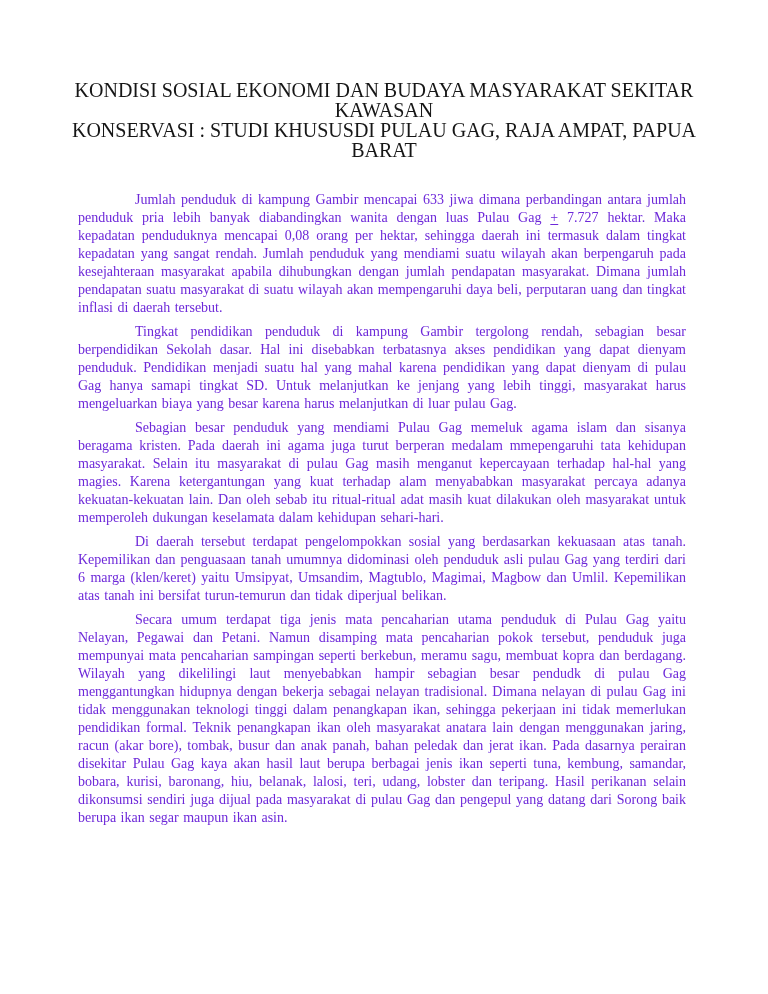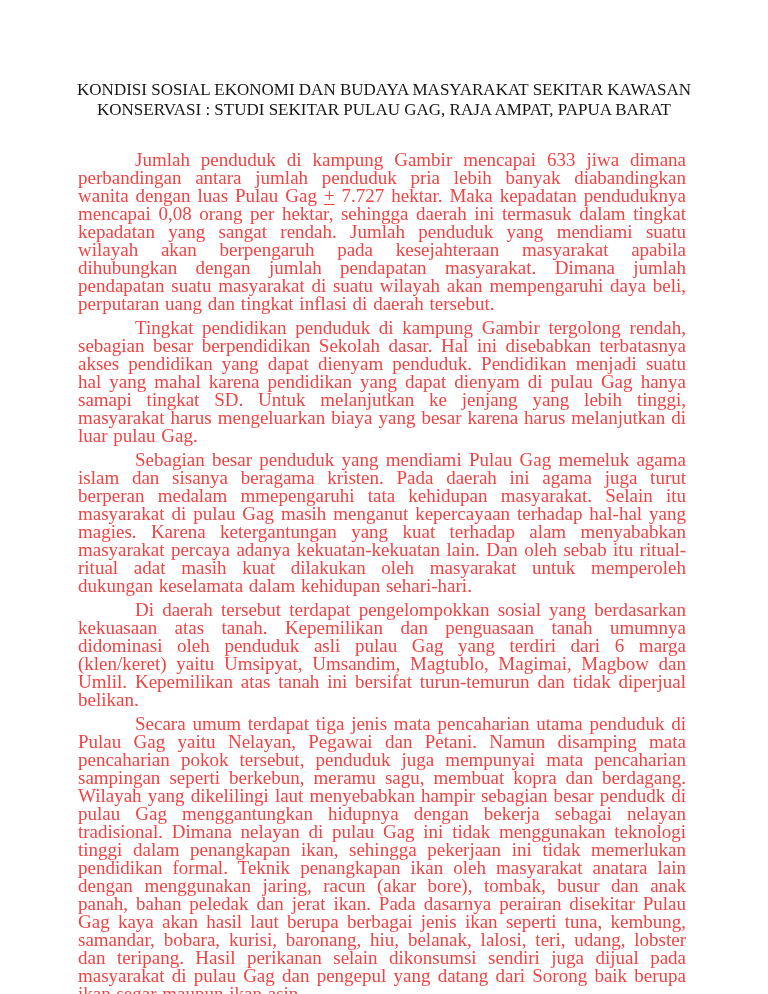--- a/index.html
+++ b/index.html
@@ -13,52 +13,52 @@
     height: 994px;
     background: #ffffff;
     color: #111111;
     font-family: "Liberation Serif", "DejaVu Serif", serif;
     overflow: hidden;
     box-sizing: border-box;
     padding-top: 80px;
   }
   .doc-title {
     text-align: center;
-    font-size: 17px;
+    font-size: 20px;
     line-height: 20px;
     margin: 0 70px 31px 70px;
     font-weight: normal;
     color: #161616;
   }
   .doc-body {
     margin-left: 78px;
     margin-right: 82px;
   }
   .para {
-    font-size: 19px;
+    font-size: 14px;
     line-height: 18px;
     text-align: justify;
     text-indent: 57px;
     margin: 0 0 6px 0;
-    color: #ef4444;
+    color: #6d28d9;
     word-spacing: 1px;
   }
   .pm {
     text-decoration: underline;
     text-underline-offset: 2px;
   }
 </style>
 </head>
 <body>
 
 <div class="page">
 
   <header class="doc-title">
     <div>KONDISI SOSIAL EKONOMI DAN BUDAYA MASYARAKAT SEKITAR KAWASAN</div>
-    <div>KONSERVASI : STUDI SEKITAR PULAU GAG, RAJA AMPAT, PAPUA BARAT</div>
+    <div>KONSERVASI : STUDI KHUSUSDI PULAU GAG, RAJA AMPAT, PAPUA BARAT</div>
   </header>
 
   <main class="doc-body">
 
     <p class="para"><span>Jumlah penduduk di kampung Gambir mencapai 633 jiwa dimana perbandingan antara jumlah penduduk pria lebih banyak diabandingkan wanita dengan luas Pulau Gag </span><span class="pm">+</span><span> 7.727 hektar. Maka kepadatan penduduknya mencapai 0,08 orang per hektar, sehingga daerah ini termasuk dalam tingkat kepadatan yang sangat rendah. Jumlah penduduk yang mendiami suatu wilayah akan berpengaruh pada kesejahteraan masyarakat apabila dihubungkan dengan jumlah pendapatan masyarakat. Dimana jumlah pendapatan suatu masyarakat di suatu wilayah akan mempengaruhi daya beli, perputaran uang dan tingkat inflasi di daerah tersebut.</span></p>
 
     <p class="para">Tingkat pendidikan penduduk di kampung Gambir tergolong rendah, sebagian besar berpendidikan Sekolah dasar. Hal ini disebabkan terbatasnya akses pendidikan yang dapat dienyam penduduk. Pendidikan menjadi suatu hal yang mahal karena pendidikan yang dapat dienyam di pulau Gag hanya samapi tingkat SD. Untuk melanjutkan ke jenjang yang lebih tinggi, masyarakat harus mengeluarkan biaya yang besar karena harus melanjutkan di luar pulau Gag.</p>
 
     <p class="para">Sebagian besar penduduk yang mendiami Pulau Gag memeluk agama islam dan sisanya beragama kristen. Pada daerah ini agama juga turut berperan medalam mmepengaruhi tata kehidupan masyarakat. Selain itu masyarakat di pulau Gag masih menganut kepercayaan terhadap hal-hal yang magies. Karena ketergantungan yang kuat terhadap alam menyababkan masyarakat percaya adanya kekuatan-kekuatan lain. Dan oleh sebab itu ritual-ritual adat masih kuat dilakukan oleh masyarakat untuk memperoleh dukungan keselamata dalam kehidupan sehari-hari.</p>
 

